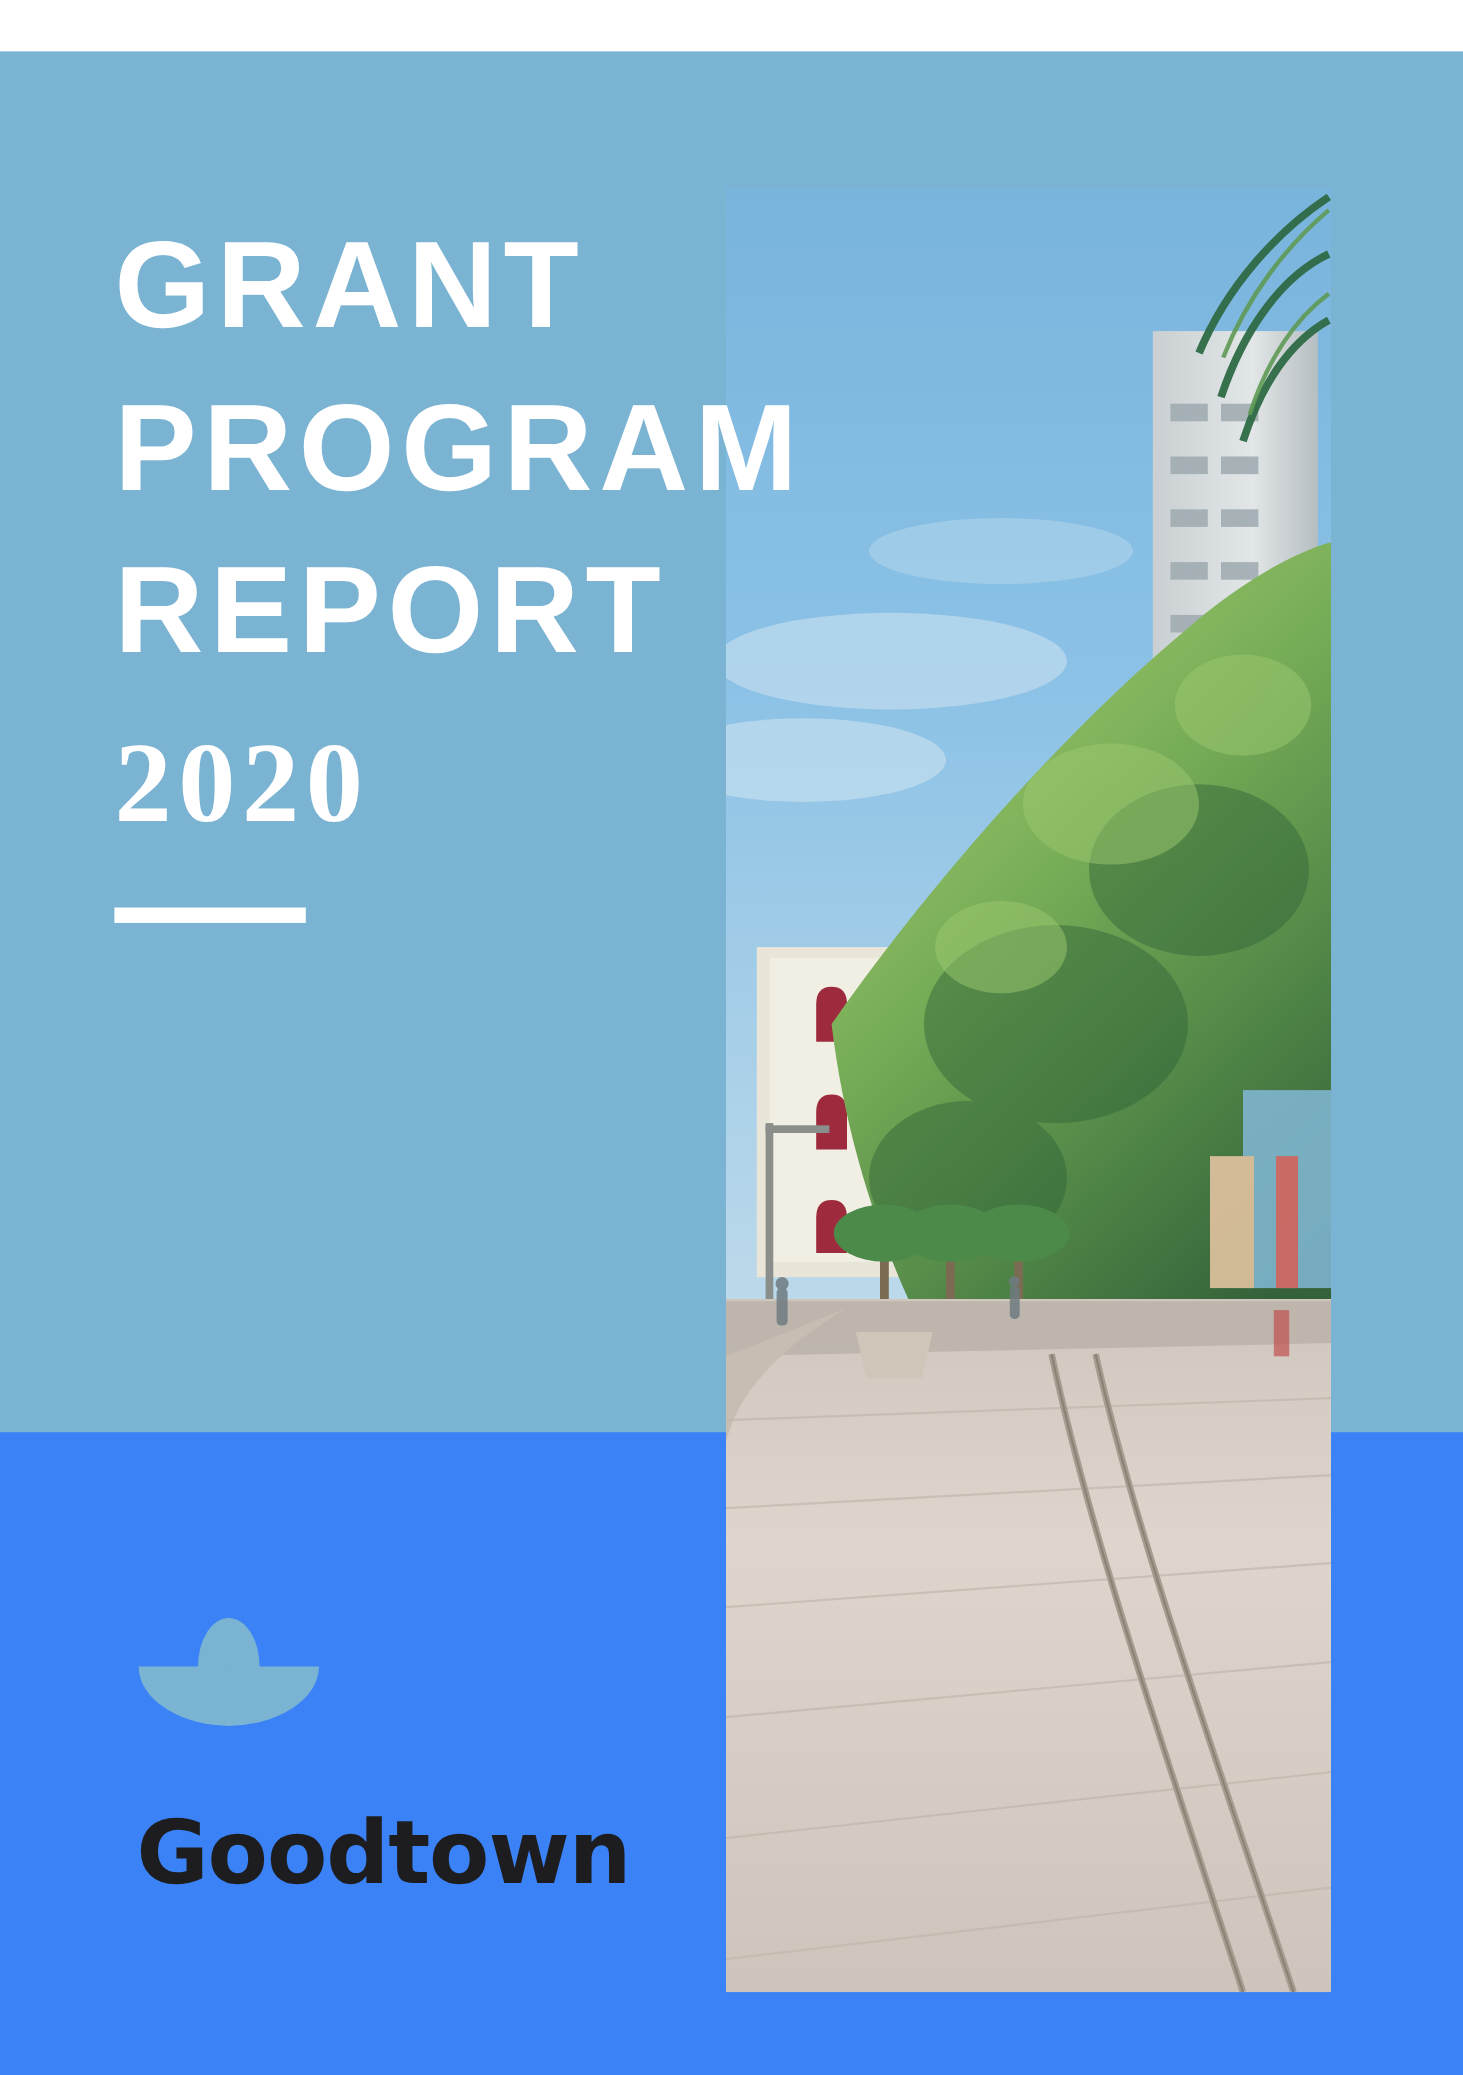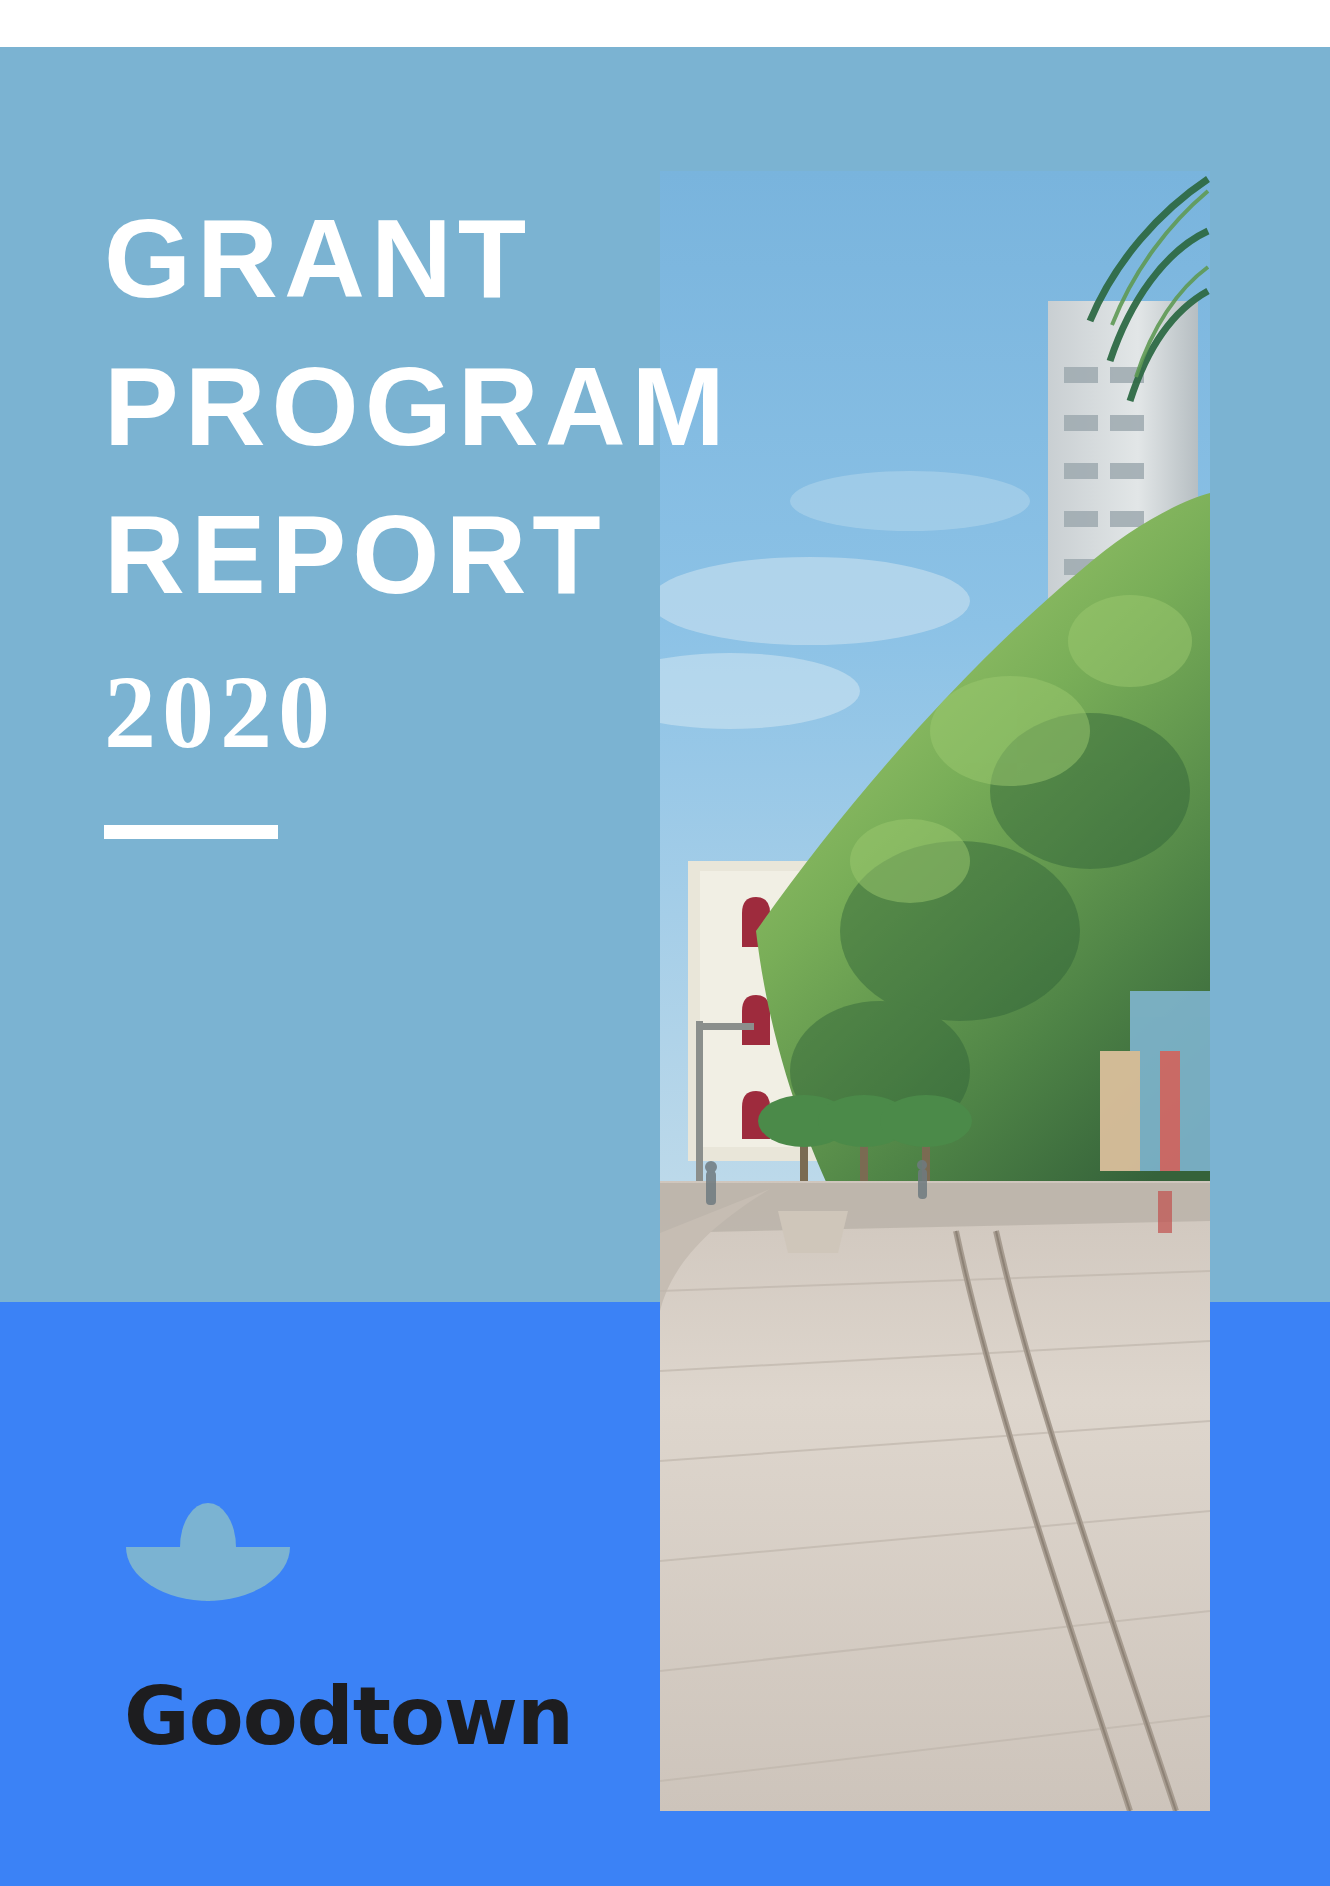--- a/index.html
+++ b/index.html
@@ -76,21 +76,21 @@
     overflow: hidden;
     z-index: 4;
     background: #9fc4d8;
   }
   .photo svg { display: block; width: 100%; height: 100%; }
 
   
   .logo-block {
     position: absolute;
     left: 124px;
-    top: 1456px;
+    top: 1424px;
     z-index: 6;
     text-align: center;
   }
   .leaf-mark {
     position: relative;
     width: 168px;
     height: 124px;
   }
   .leaf {
     position: absolute;

